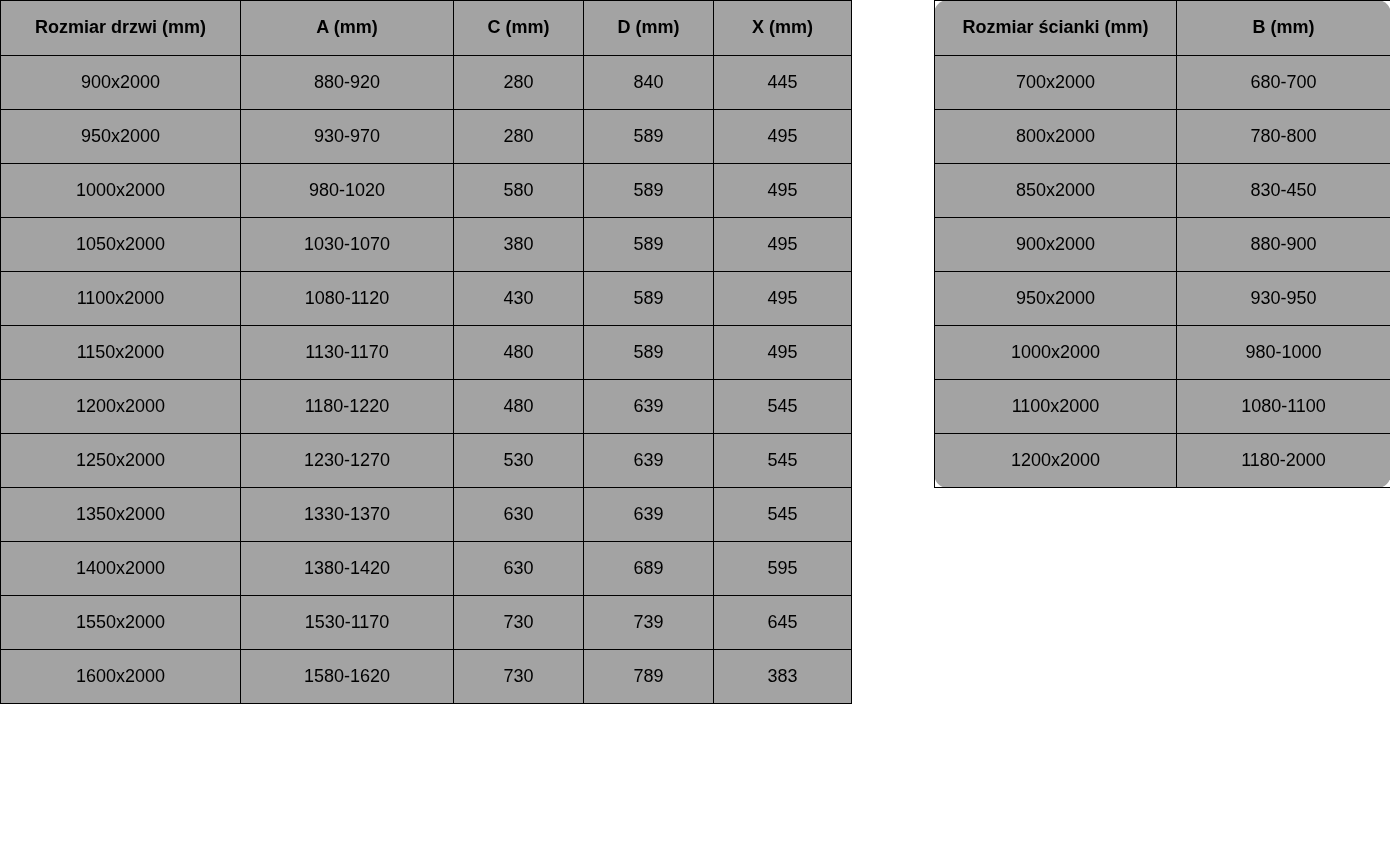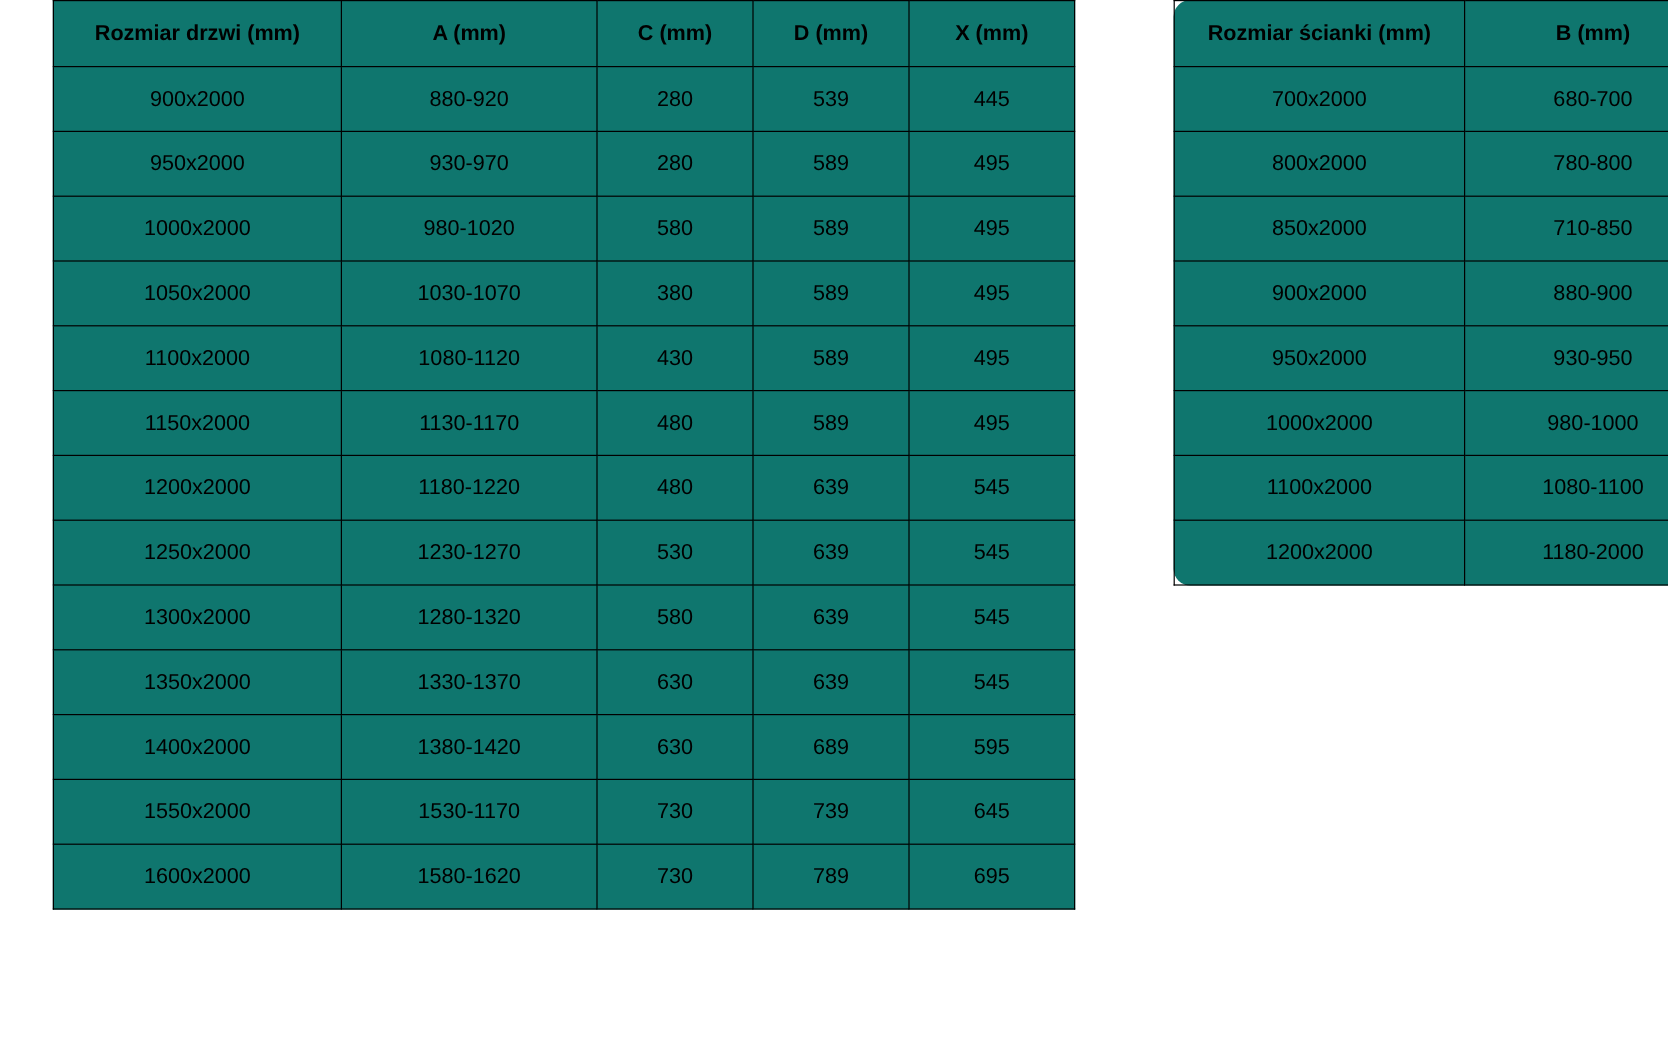--- a/index.html
+++ b/index.html
@@ -16,22 +16,21 @@
     overflow: hidden;
   }
   .page {
     position: relative;
     width: 1390px;
     height: 865px;
   }
   table.spec {
     border-collapse: collapse;
     table-layout: fixed;
-    background: #0f766e;
-    margin-left: 44px;
+    background: #a3a3a3;
   }
   table.spec th,
   table.spec td {
     border: 1px solid #000000;
     text-align: center;
     vertical-align: middle;
     font-size: 18px;
     line-height: 1.2;
     padding: 0;
     height: 54px;
@@ -90,21 +89,21 @@
         <th>C (mm)</th>
         <th>D (mm)</th>
         <th>X (mm)</th>
       </tr>
     </thead>
     <tbody id="doors-body">
         <tr>
           <td>900x2000</td>
           <td>880-920</td>
           <td>280</td>
-          <td>539</td>
+          <td>840</td>
           <td>445</td>
         </tr>
         <tr>
           <td>950x2000</td>
           <td>930-970</td>
           <td>280</td>
           <td>589</td>
           <td>495</td>
         </tr>
         <tr>
@@ -143,27 +142,20 @@
           <td>545</td>
         </tr>
         <tr>
           <td>1250x2000</td>
           <td>1230-1270</td>
           <td>530</td>
           <td>639</td>
           <td>545</td>
         </tr>
         <tr>
-          <td>1300x2000</td>
-          <td>1280-1320</td>
-          <td>580</td>
-          <td>639</td>
-          <td>545</td>
-        </tr>
-        <tr>
           <td>1350x2000</td>
           <td>1330-1370</td>
           <td>630</td>
           <td>639</td>
           <td>545</td>
         </tr>
         <tr>
           <td>1400x2000</td>
           <td>1380-1420</td>
           <td>630</td>
@@ -175,21 +167,21 @@
           <td>1530-1170</td>
           <td>730</td>
           <td>739</td>
           <td>645</td>
         </tr>
         <tr>
           <td>1600x2000</td>
           <td>1580-1620</td>
           <td>730</td>
           <td>789</td>
-          <td>695</td>
+          <td>383</td>
         </tr>
       </tbody>
   </table>
 
   <table class="spec" id="wall-table">
     <colgroup>
       <col class="w0">
         <col class="w1">
     </colgroup>
     <thead>
@@ -202,21 +194,21 @@
         <tr>
           <td>700x2000</td>
           <td>680-700</td>
         </tr>
         <tr>
           <td>800x2000</td>
           <td>780-800</td>
         </tr>
         <tr>
           <td>850x2000</td>
-          <td>710-850</td>
+          <td>830-450</td>
         </tr>
         <tr>
           <td>900x2000</td>
           <td>880-900</td>
         </tr>
         <tr>
           <td>950x2000</td>
           <td>930-950</td>
         </tr>
         <tr>

